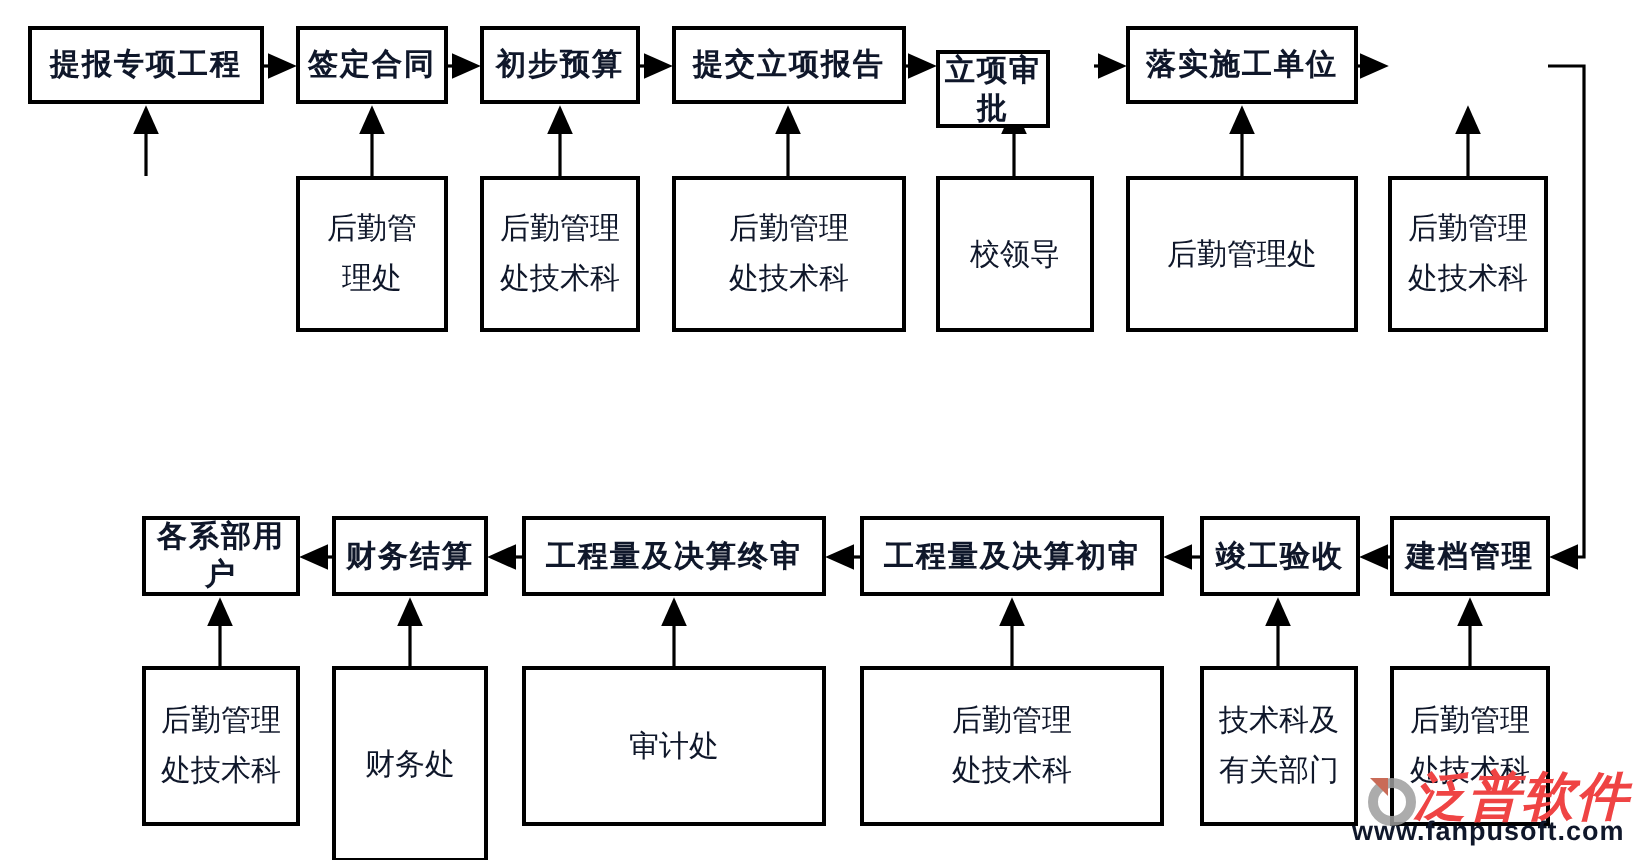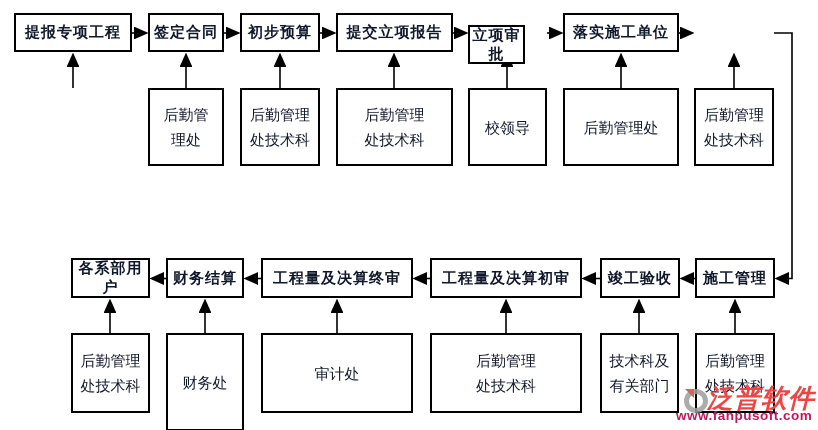--- a/index.html
+++ b/index.html
@@ -59,21 +59,21 @@
     font-weight:bold;
     font-style:italic;
     color:#ef4444;
     letter-spacing:1px;
   }
   .wm-url{
     position:absolute;
     left:676px;top:408px;
     font-size:13.5px;
     font-weight:bold;
-    color:#be185d;
+    color:#0f172a;
     letter-spacing:.5px;
   }
 </style>
 </head>
 <body>
 
 <div class="stage">
 
   <svg class="connector-layer" width="818" height="430" viewBox="0 0 818 430">
     <defs>
@@ -131,21 +131,21 @@
   <div class="box dept" style="left:468px;top:88px;width:79px;height:78px">校领导</div>
   <div class="box dept" style="left:563px;top:88px;width:116px;height:78px">后勤管理处</div>
   <div class="box dept" style="left:694px;top:88px;width:80px;height:78px">后勤管理
 处技术科</div>
 
   <div class="box step" style="left:71px;top:258px;width:79px;height:40px">各系部用户</div>
   <div class="box step" style="left:166px;top:258px;width:78px;height:40px">财务结算</div>
   <div class="box step" style="left:261px;top:258px;width:152px;height:40px">工程量及决算终审</div>
   <div class="box step" style="left:600px;top:258px;width:80px;height:40px">竣工验收</div>
   <div class="box step" style="left:430px;top:258px;width:152px;height:40px">工程量及决算初审</div>
-  <div class="box step" style="left:695px;top:258px;width:80px;height:40px">施工管理</div>
+  <div class="box step" style="left:695px;top:258px;width:80px;height:40px">建档管理</div>
 
   <div class="box dept" style="left:71px;top:333px;width:79px;height:80px">后勤管理
 处技术科</div>
   <div class="box dept" style="left:166px;top:333px;width:78px;height:98px">财务处</div>
   <div class="box dept" style="left:261px;top:333px;width:152px;height:80px">审计处</div>
   <div class="box dept" style="left:430px;top:333px;width:152px;height:80px">后勤管理
 处技术科</div>
   <div class="box dept" style="left:600px;top:333px;width:79px;height:80px">技术科及
 有关部门</div>
   <div class="box dept" style="left:695px;top:333px;width:80px;height:80px">后勤管理

